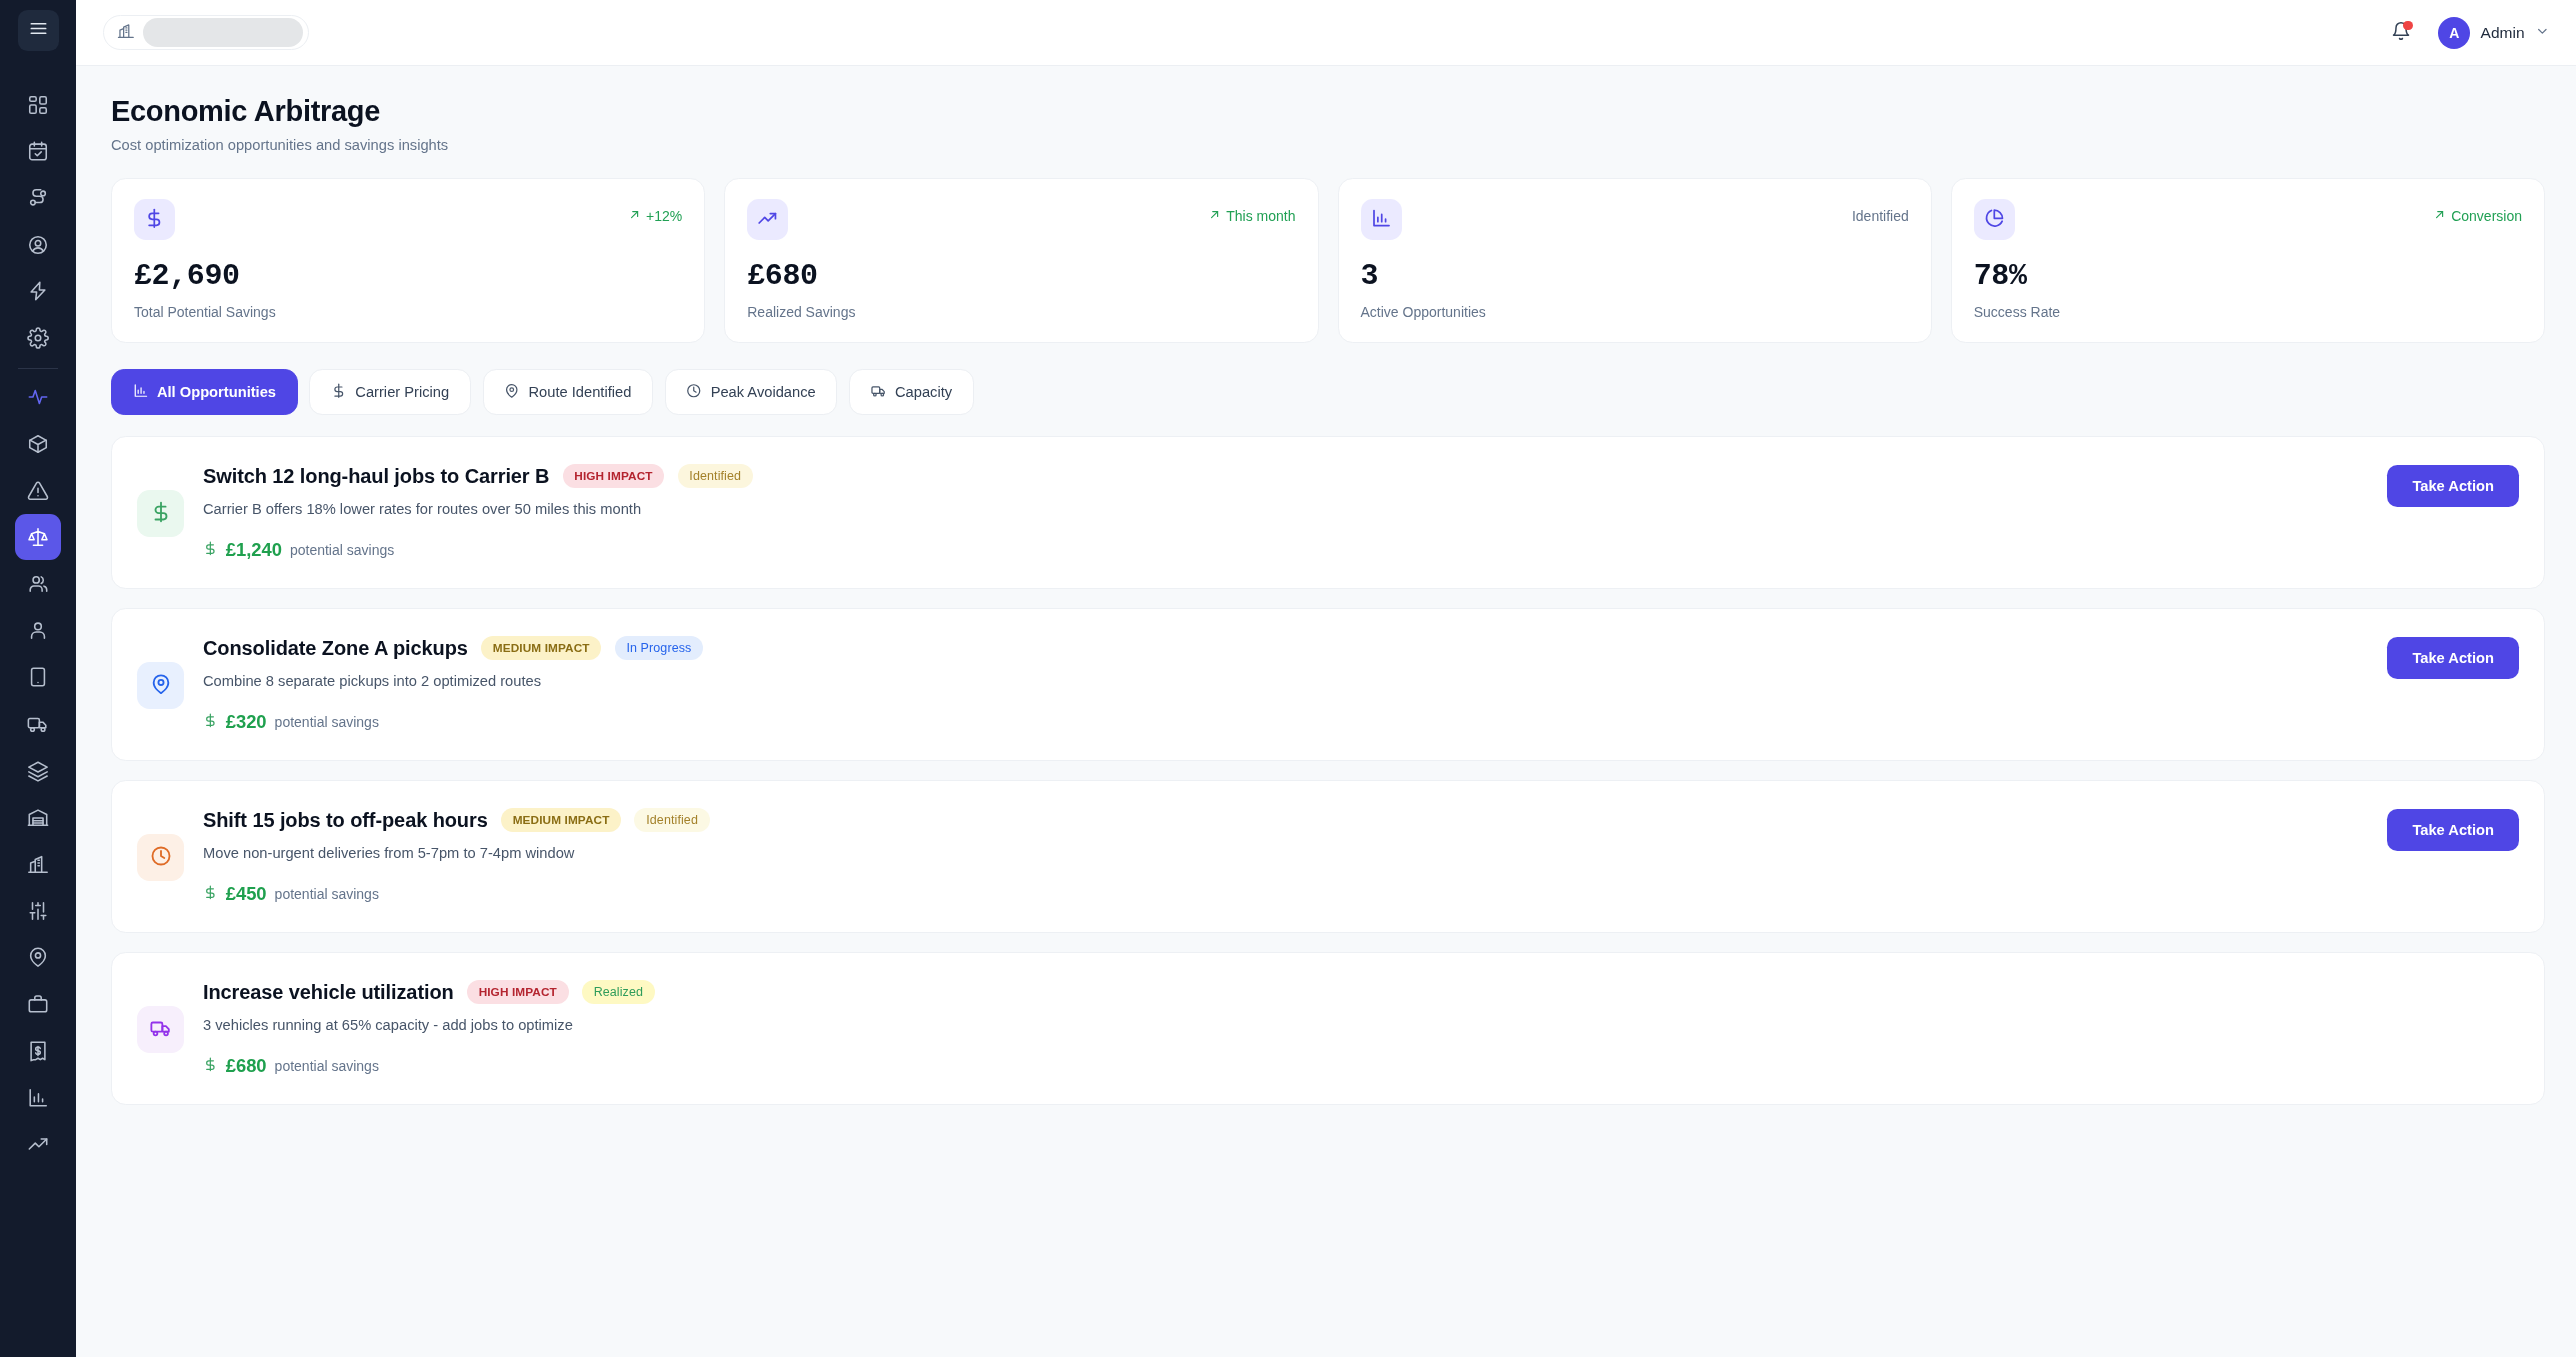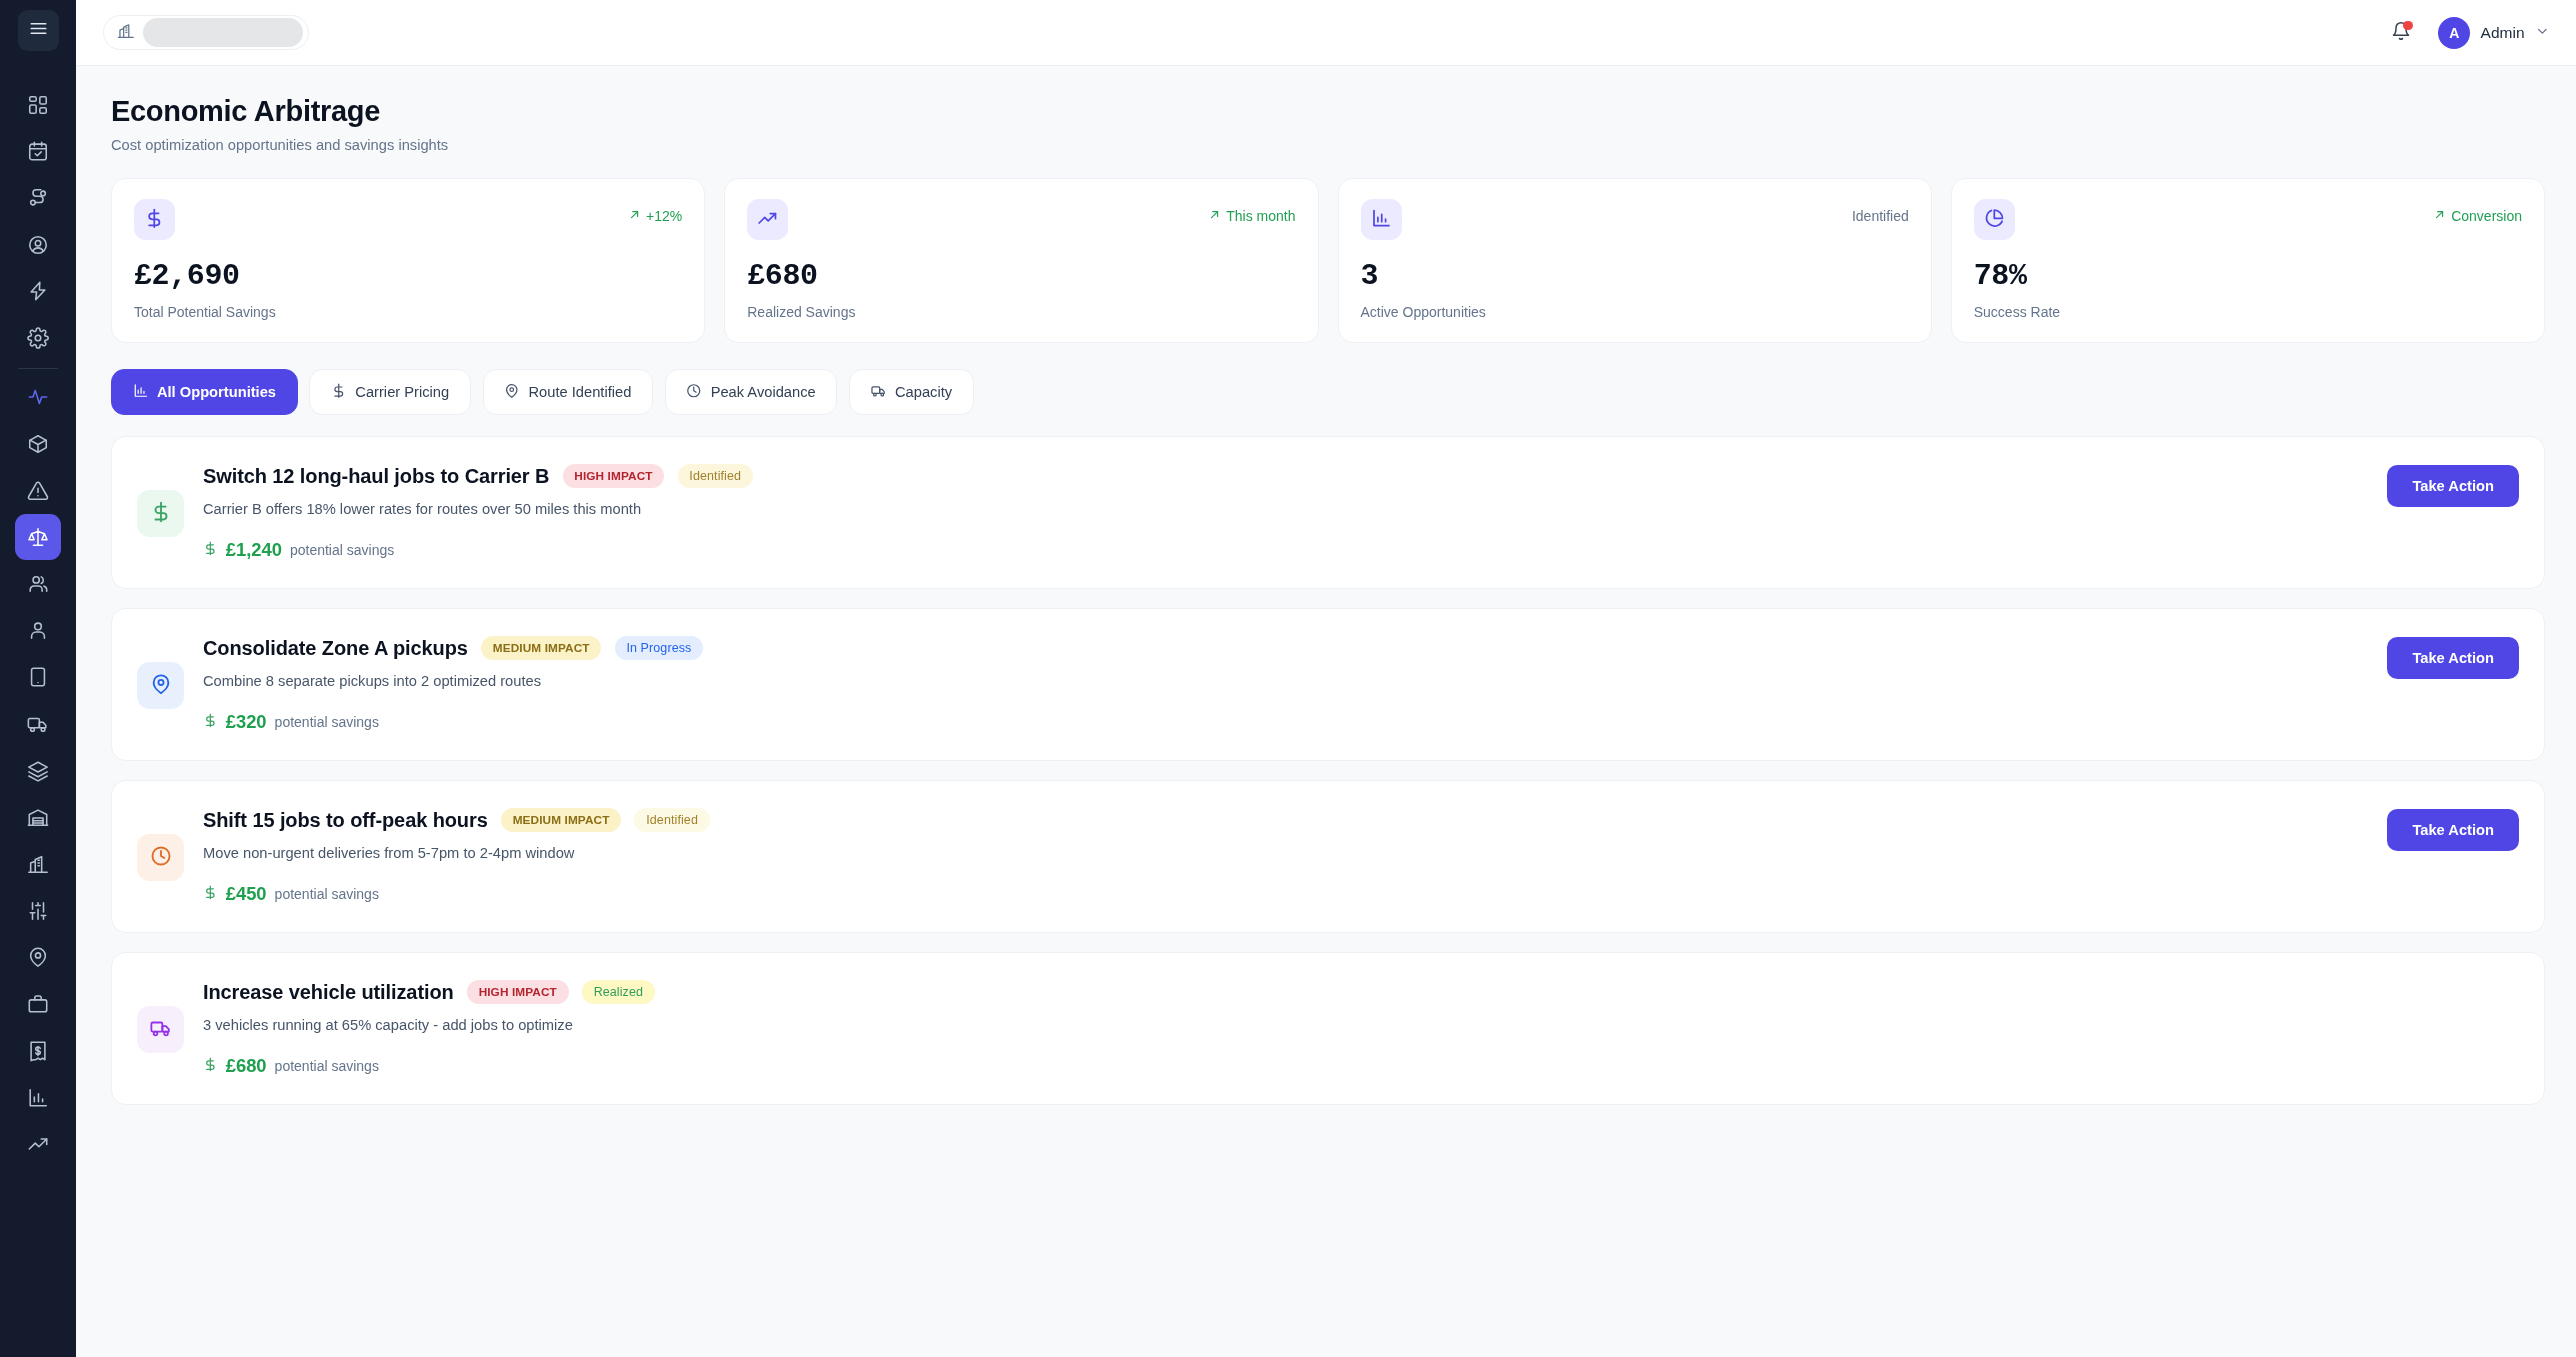--- a/index.html
+++ b/index.html
@@ -626,21 +626,21 @@
                   <circle cx="12" cy="12" r="9.3"></circle>
                   <path d="M12 6.5V12l3.6 2.2"></path>
                 </svg></span>
             </div>
             <div class="opp-body">
               <div class="opp-titlerow">
                 <span class="opp-title">Shift 15 jobs to off-peak hours</span>
                 <span class="badge" style="background:#fcf2c8;color:#8a6d14">MEDIUM IMPACT</span>
                 <span class="badge status" style="background:#fcf9e4;color:#a3812a">Identified</span>
               </div>
-              <div class="opp-desc">Move non-urgent deliveries from 5-7pm to 2-4pm window</div>
+              <div class="opp-desc">Move non-urgent deliveries from 5-7pm to 7-4pm window</div>
               <div class="opp-savings">
                 <span><svg width="14.7" height="14.7" viewBox="0 0 24 24" fill="none" stroke="#3aa363" stroke-width="2" stroke-linecap="round" stroke-linejoin="round">
                     <path d="M12 1.8v20.4"></path>
                     <path d="M17 6.2H9.5a3.5 3.5 0 0 0 0 7h5a3.5 3.5 0 0 1 0 7H6"></path>
                   </svg></span>
                 <span class="opp-amount">£450</span>
                 <span class="opp-savings-label">potential savings</span>
               </div>
             </div>
             <div class="opp-action"><button class="btn-action">Take Action</button></div>

